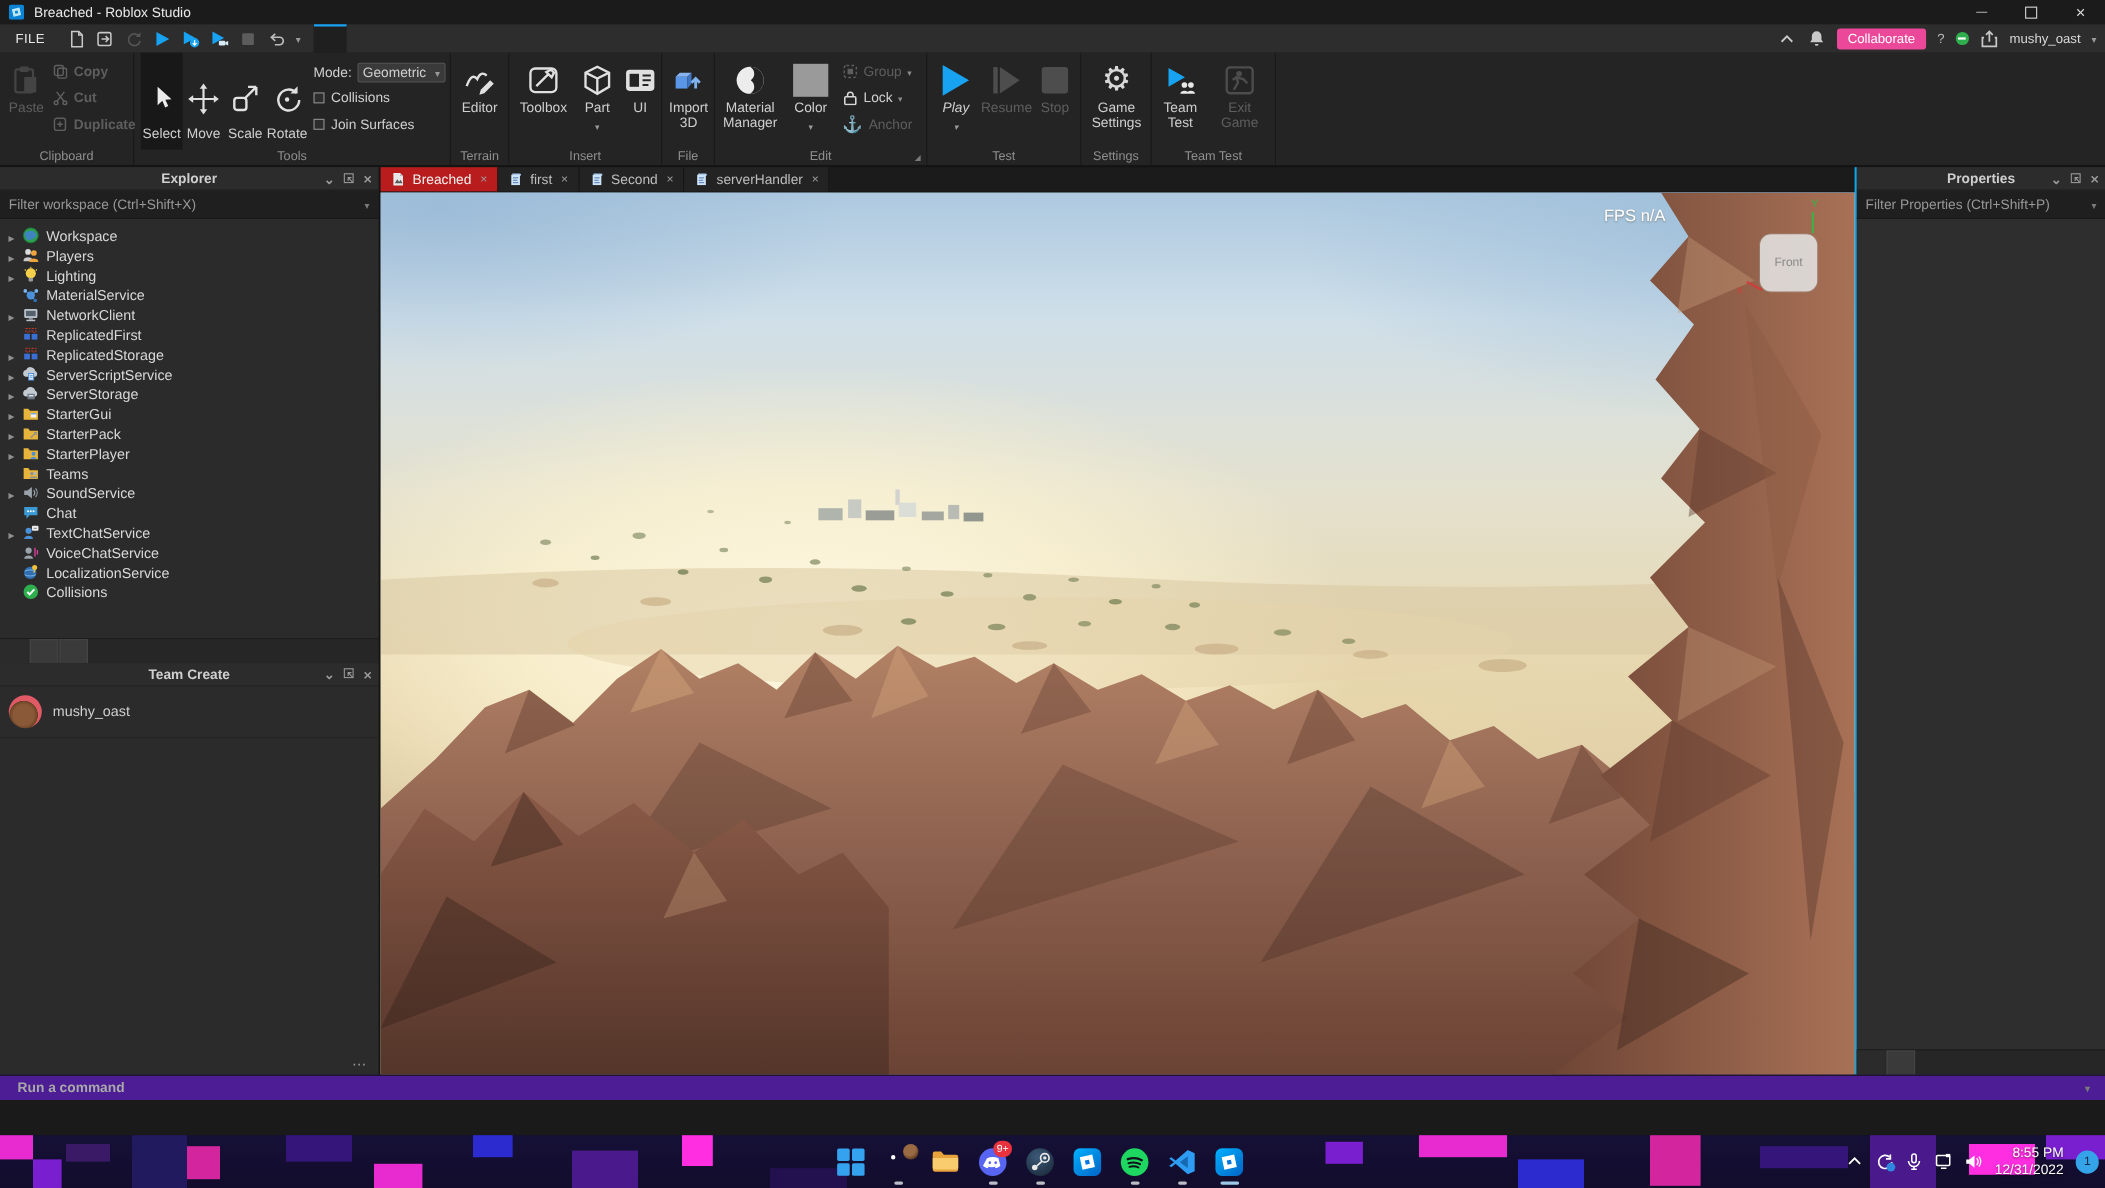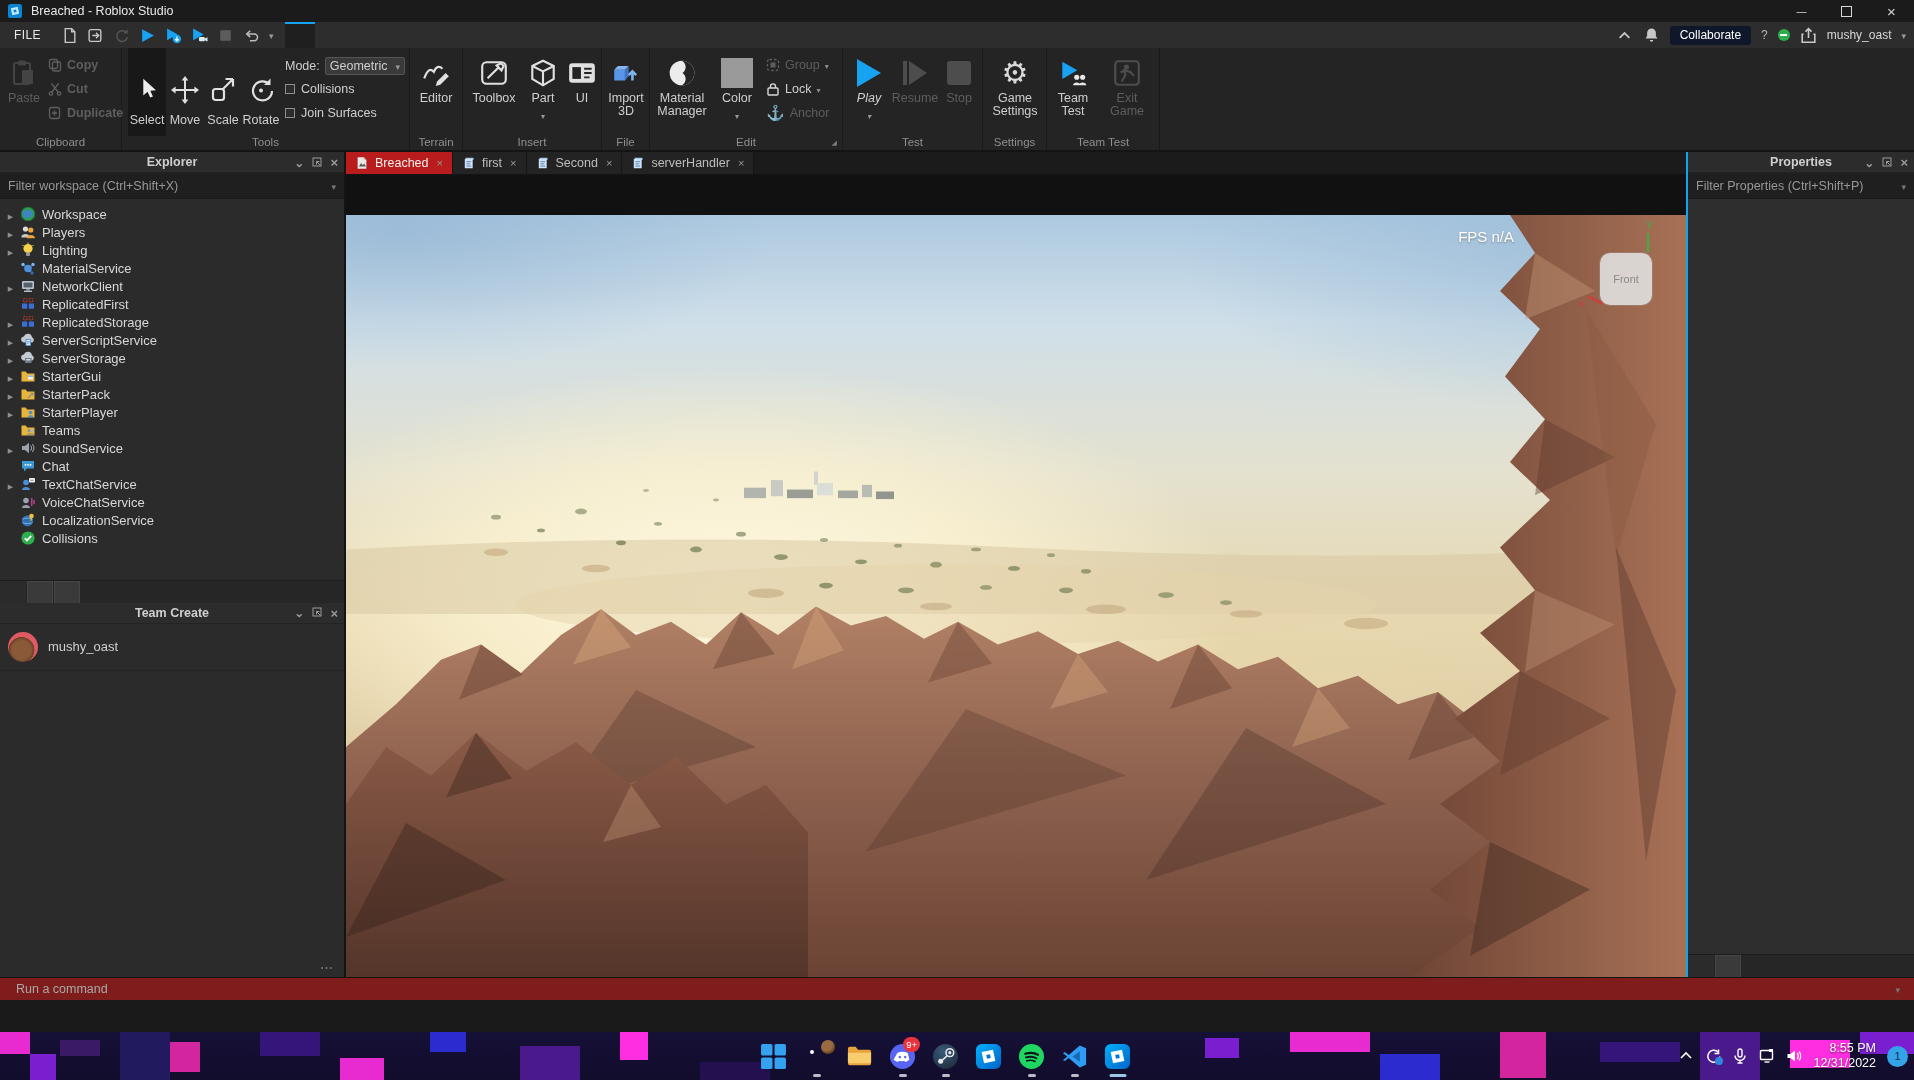--- a/index.html
+++ b/index.html
@@ -21,21 +21,21 @@
   .menubar { position:absolute; left:0; top:22px; width:100%; height:26px; background:#2d2d2d;
     display:flex; align-items:stretch; color:#c8c8c8; font-size:12px; }
   .file-btn { padding:0 14px; display:flex; align-items:center; color:#e8e8e8; letter-spacing:.4px; }
   .qbar { display:flex; align-items:center; gap:9px; padding:0 6px; }
   .qico { width:17px; height:17px; display:inline-flex; align-items:center; justify-content:center; }
   .qcaret::before { content:"▾"; color:#9a9a9a; font-size:9px; }
   .mtabs { display:flex; margin-left:6px; }
   .mtab { padding:0 15px; display:flex; align-items:center; color:#b2b2b2; position:relative; }
   .mtab.active { color:#fff; background:#1f1f1f; box-shadow:inset 0 2px 0 #18a2f2; }
   .menu-right { position:absolute; right:8px; top:0; height:26px; display:flex; align-items:center; gap:10px; }
-  .collab-btn { background:#0f172a; color:#fff; border-radius:3px; padding:2px 10px 3px; font-size:12px; }
+  .collab-btn { background:#ec4899; color:#fff; border-radius:3px; padding:2px 10px 3px; font-size:12px; }
   .help-ico::before { content:"?"; color:#b8b8b8; font-size:12px; }
   .presence-dot { width:12px; height:12px; border-radius:50%; background:#2fae4e; position:relative; }
   .presence-dot::before { content:""; position:absolute; left:2.5px; top:5px; width:7px; height:2px; background:#fff; }
   .user-name { color:#d8d8d8; }
   .dd-caret::before { content:"▾"; color:#9a9a9a; font-size:9px; }
 
   
   .ribbon { position:absolute; left:0; top:48px; width:100%; height:104px; background:#242424;
     display:flex; border-bottom:2px solid #141414; color:#cfcfcf; }
   .sec { position:relative; border-right:1px solid #191919; flex:none; }
@@ -110,40 +110,39 @@
   .vx::before { content:"×"; }
   .vtab .tico { width:14px; height:14px; display:inline-flex; }
   .tico svg { width:14px; height:14px; }
   .canvas { position:relative; flex:1; overflow:hidden;
     background:
       radial-gradient(ellipse 40% 26% at 4% 2%, rgba(140,175,208,.55), rgba(140,175,208,0) 70%),
       radial-gradient(ellipse 42% 30% at 92% 4%, rgba(148,183,214,.6), rgba(148,183,214,0) 72%),
       radial-gradient(ellipse 52% 42% at 29% 50%, rgba(255,250,228,.98) 0%, rgba(253,244,212,.75) 38%, rgba(253,244,212,0) 72%),
       radial-gradient(ellipse 62% 16% at 45% 62%, rgba(233,216,170,.85), rgba(233,216,170,0) 80%),
       linear-gradient(180deg, #adc9e0 0%, #cfdfe9 14%, #e4e1ce 34%, #e7d7af 54%, #ddcba3 72%, #d5c39b 100%);
-    margin-top: 40px;
   }
   .scene { position:absolute; inset:0; width:100%; height:100%; }
   .fps-label { position:absolute; top:13px; right:172px; color:#fff; font-size:15px;
     text-shadow:0 1px 2px rgba(80,60,20,.45); }
   .viewcube { position:absolute; top:38px; right:34px; width:52px; height:52px; border-radius:10px;
     background:rgba(226,226,226,.88); box-shadow:0 0 0 1px rgba(160,160,160,.35);
     display:flex; align-items:center; justify-content:center; color:#8a8a8a; font-size:11px; }
   .axis-y-line { position:absolute; right:3px; top:-20px; width:2px; height:19px; background:#3bb143; }
   .axis-y-label { position:absolute; right:-1px; top:-33px; color:#3bb143; font-size:10px; }
   .axis-x-line { position:absolute; left:-13px; bottom:4px; width:16px; height:2px; background:#d43b3b; transform:rotate(28deg); }
   .axis-x-label { position:absolute; left:-21px; bottom:-4px; color:#d43b3b; font-size:10px; }
 
   
   .props-col { width:228px; border-left:2px solid #0ea5e9; display:flex; flex-direction:column; background:#2e2e2e; }
   .props-body { flex:1; background:#2e2e2e; }
 
   
-  .statusbar { position:absolute; left:0; top:977px; width:100%; height:23px; background:#7f1d1d;
-    border-top:1px solid #141414; display:flex; align-items:center; color:#a8a8a8; font-size:12.5px; }
+  .statusbar { position:absolute; left:0; top:977px; width:100%; height:23px; background:#4c1d95;
+    border-top:1px solid #141414; display:flex; align-items:center; color:#a8a8a8; font-size:12.5px;font-weight:bold; }
   .statusbar .cmd { margin-left:16px; }
   .statusbar .sb-caret { position:absolute; right:14px; }
   .subband { position:absolute; left:0; top:1000px; width:100%; height:32px; background:#1a1a1a; }
 
   
   .taskbar { position:absolute; left:0; top:1032px; width:100%; height:48px;
     background-image:
       linear-gradient(#e82bd0,#e82bd0), linear-gradient(#7a1fd0,#7a1fd0), linear-gradient(#3a1a66,#3a1a66),
       linear-gradient(#221a5e,#221a5e), linear-gradient(#d3269e,#d3269e), linear-gradient(#35157a,#35157a),
       linear-gradient(#e82bd0,#e82bd0), linear-gradient(#2b2bd0,#2b2bd0), linear-gradient(#4a1a8c,#4a1a8c),

